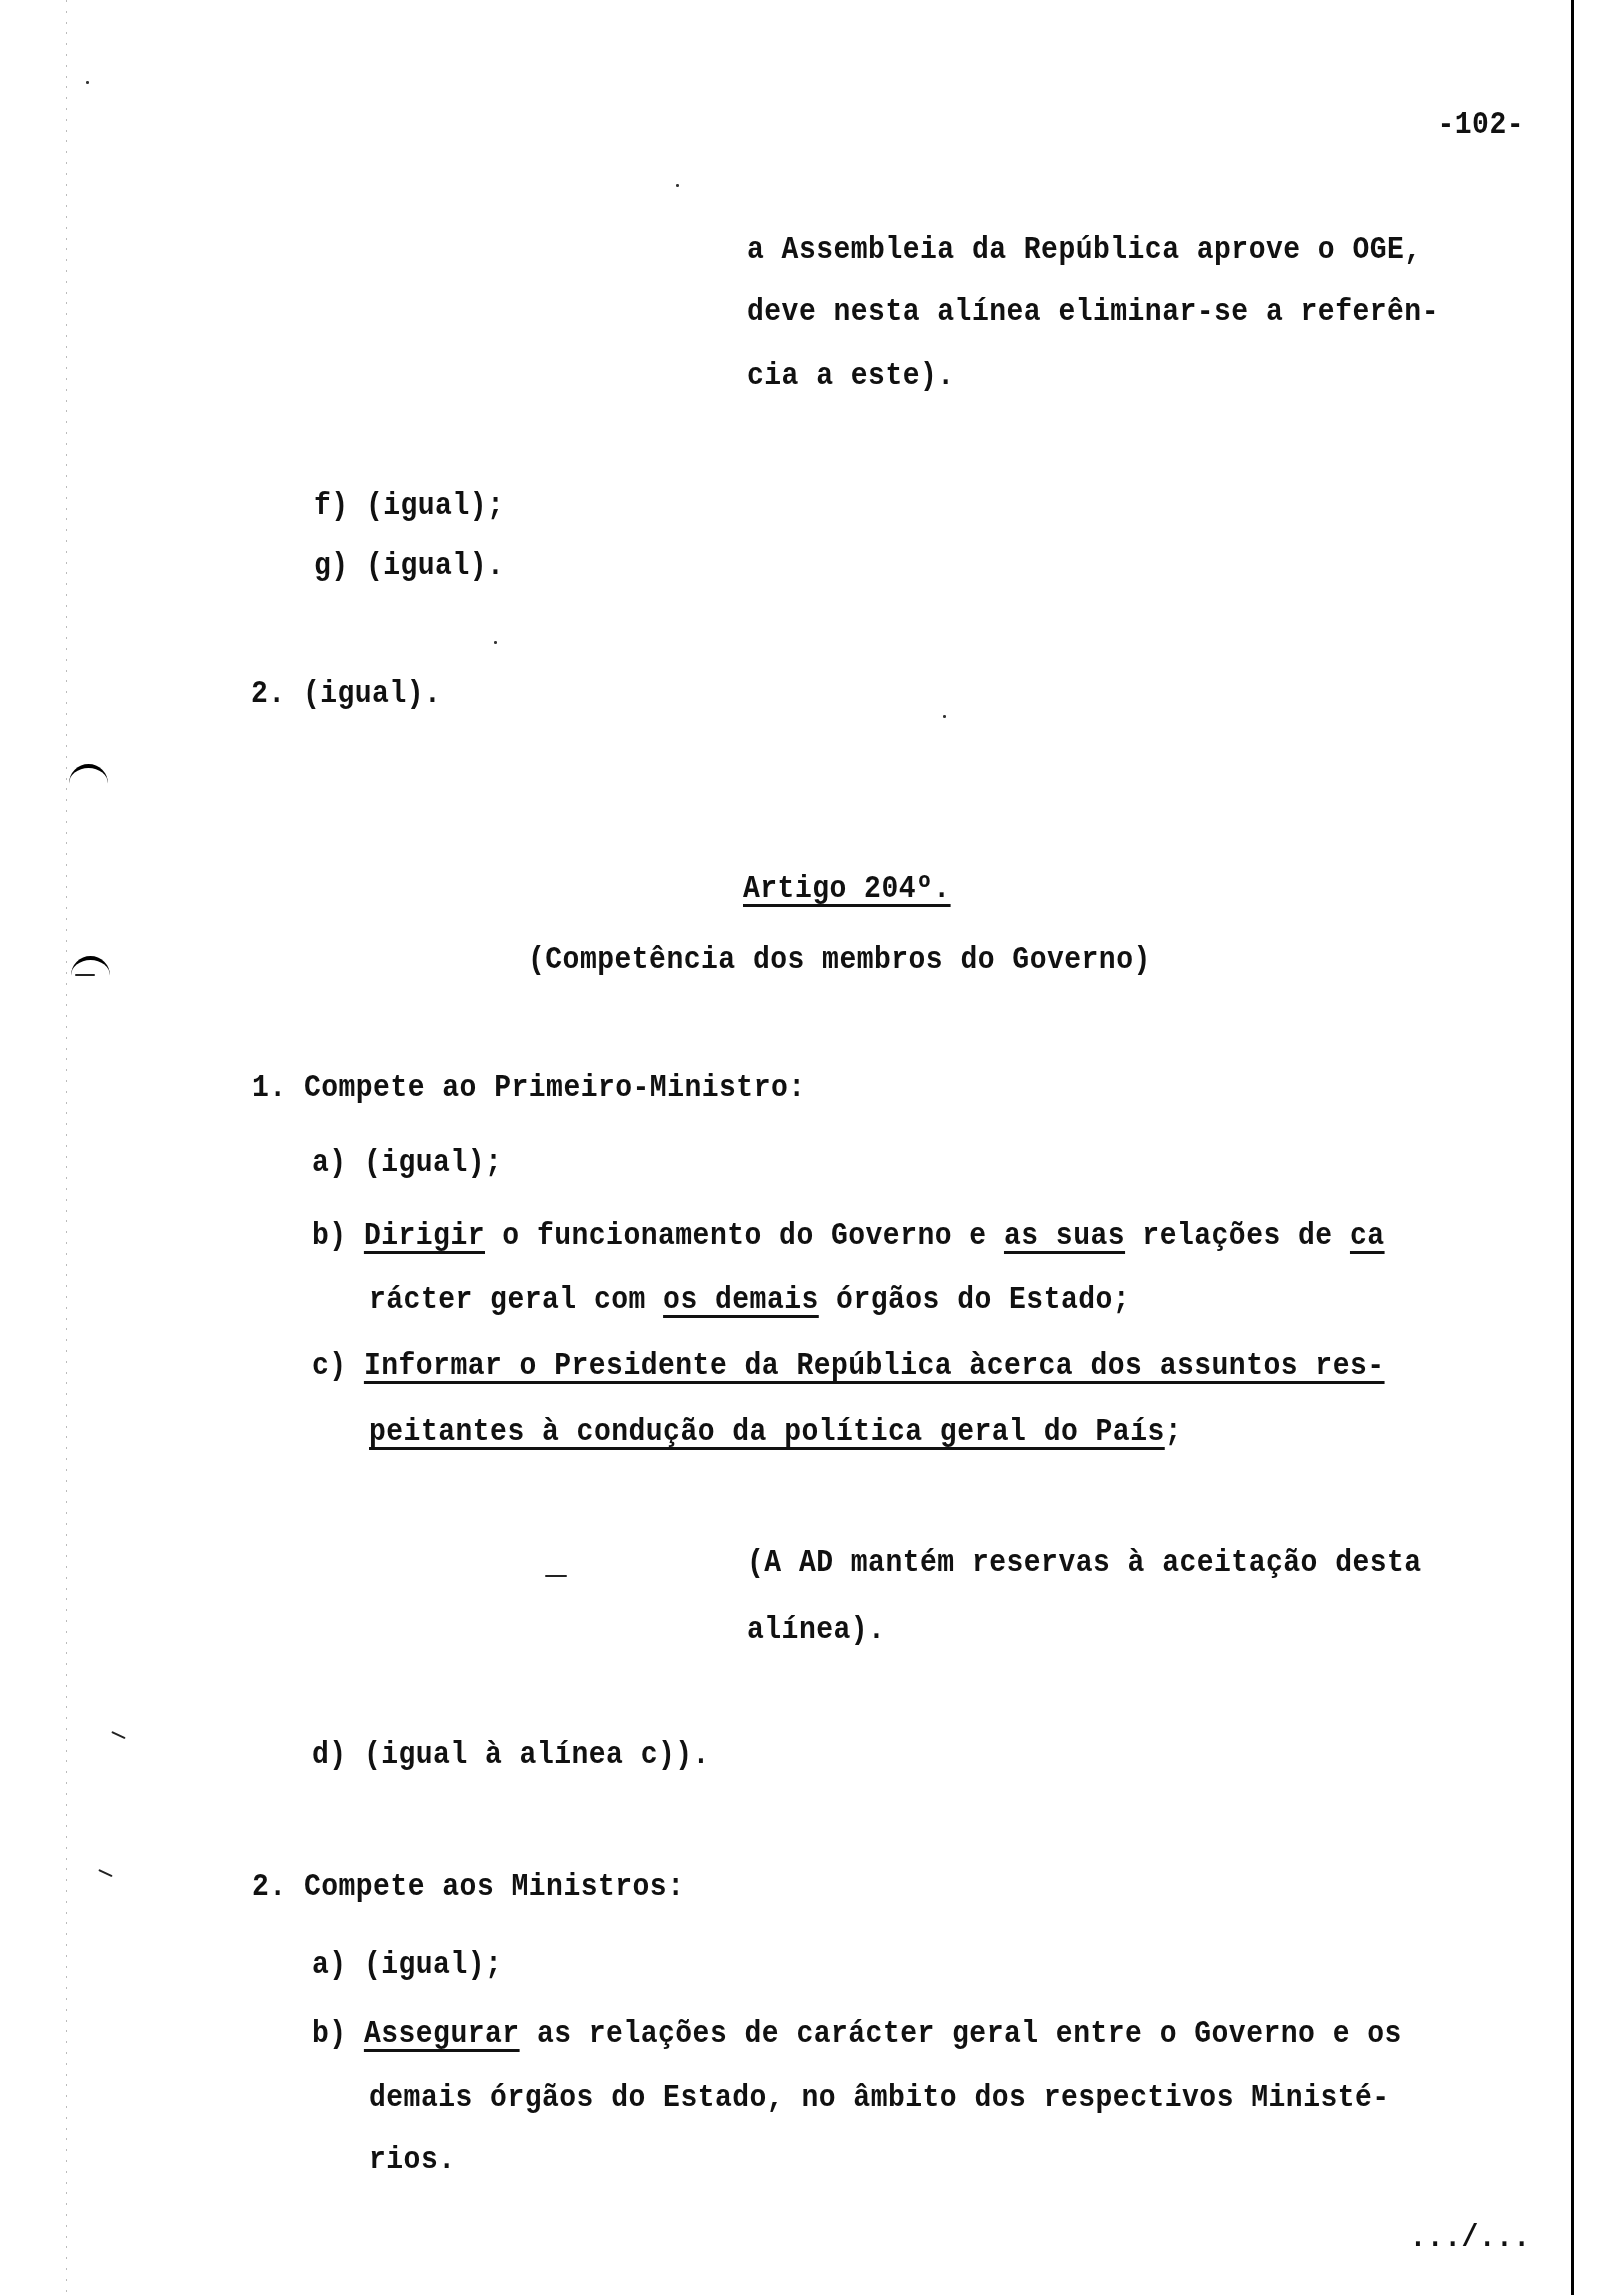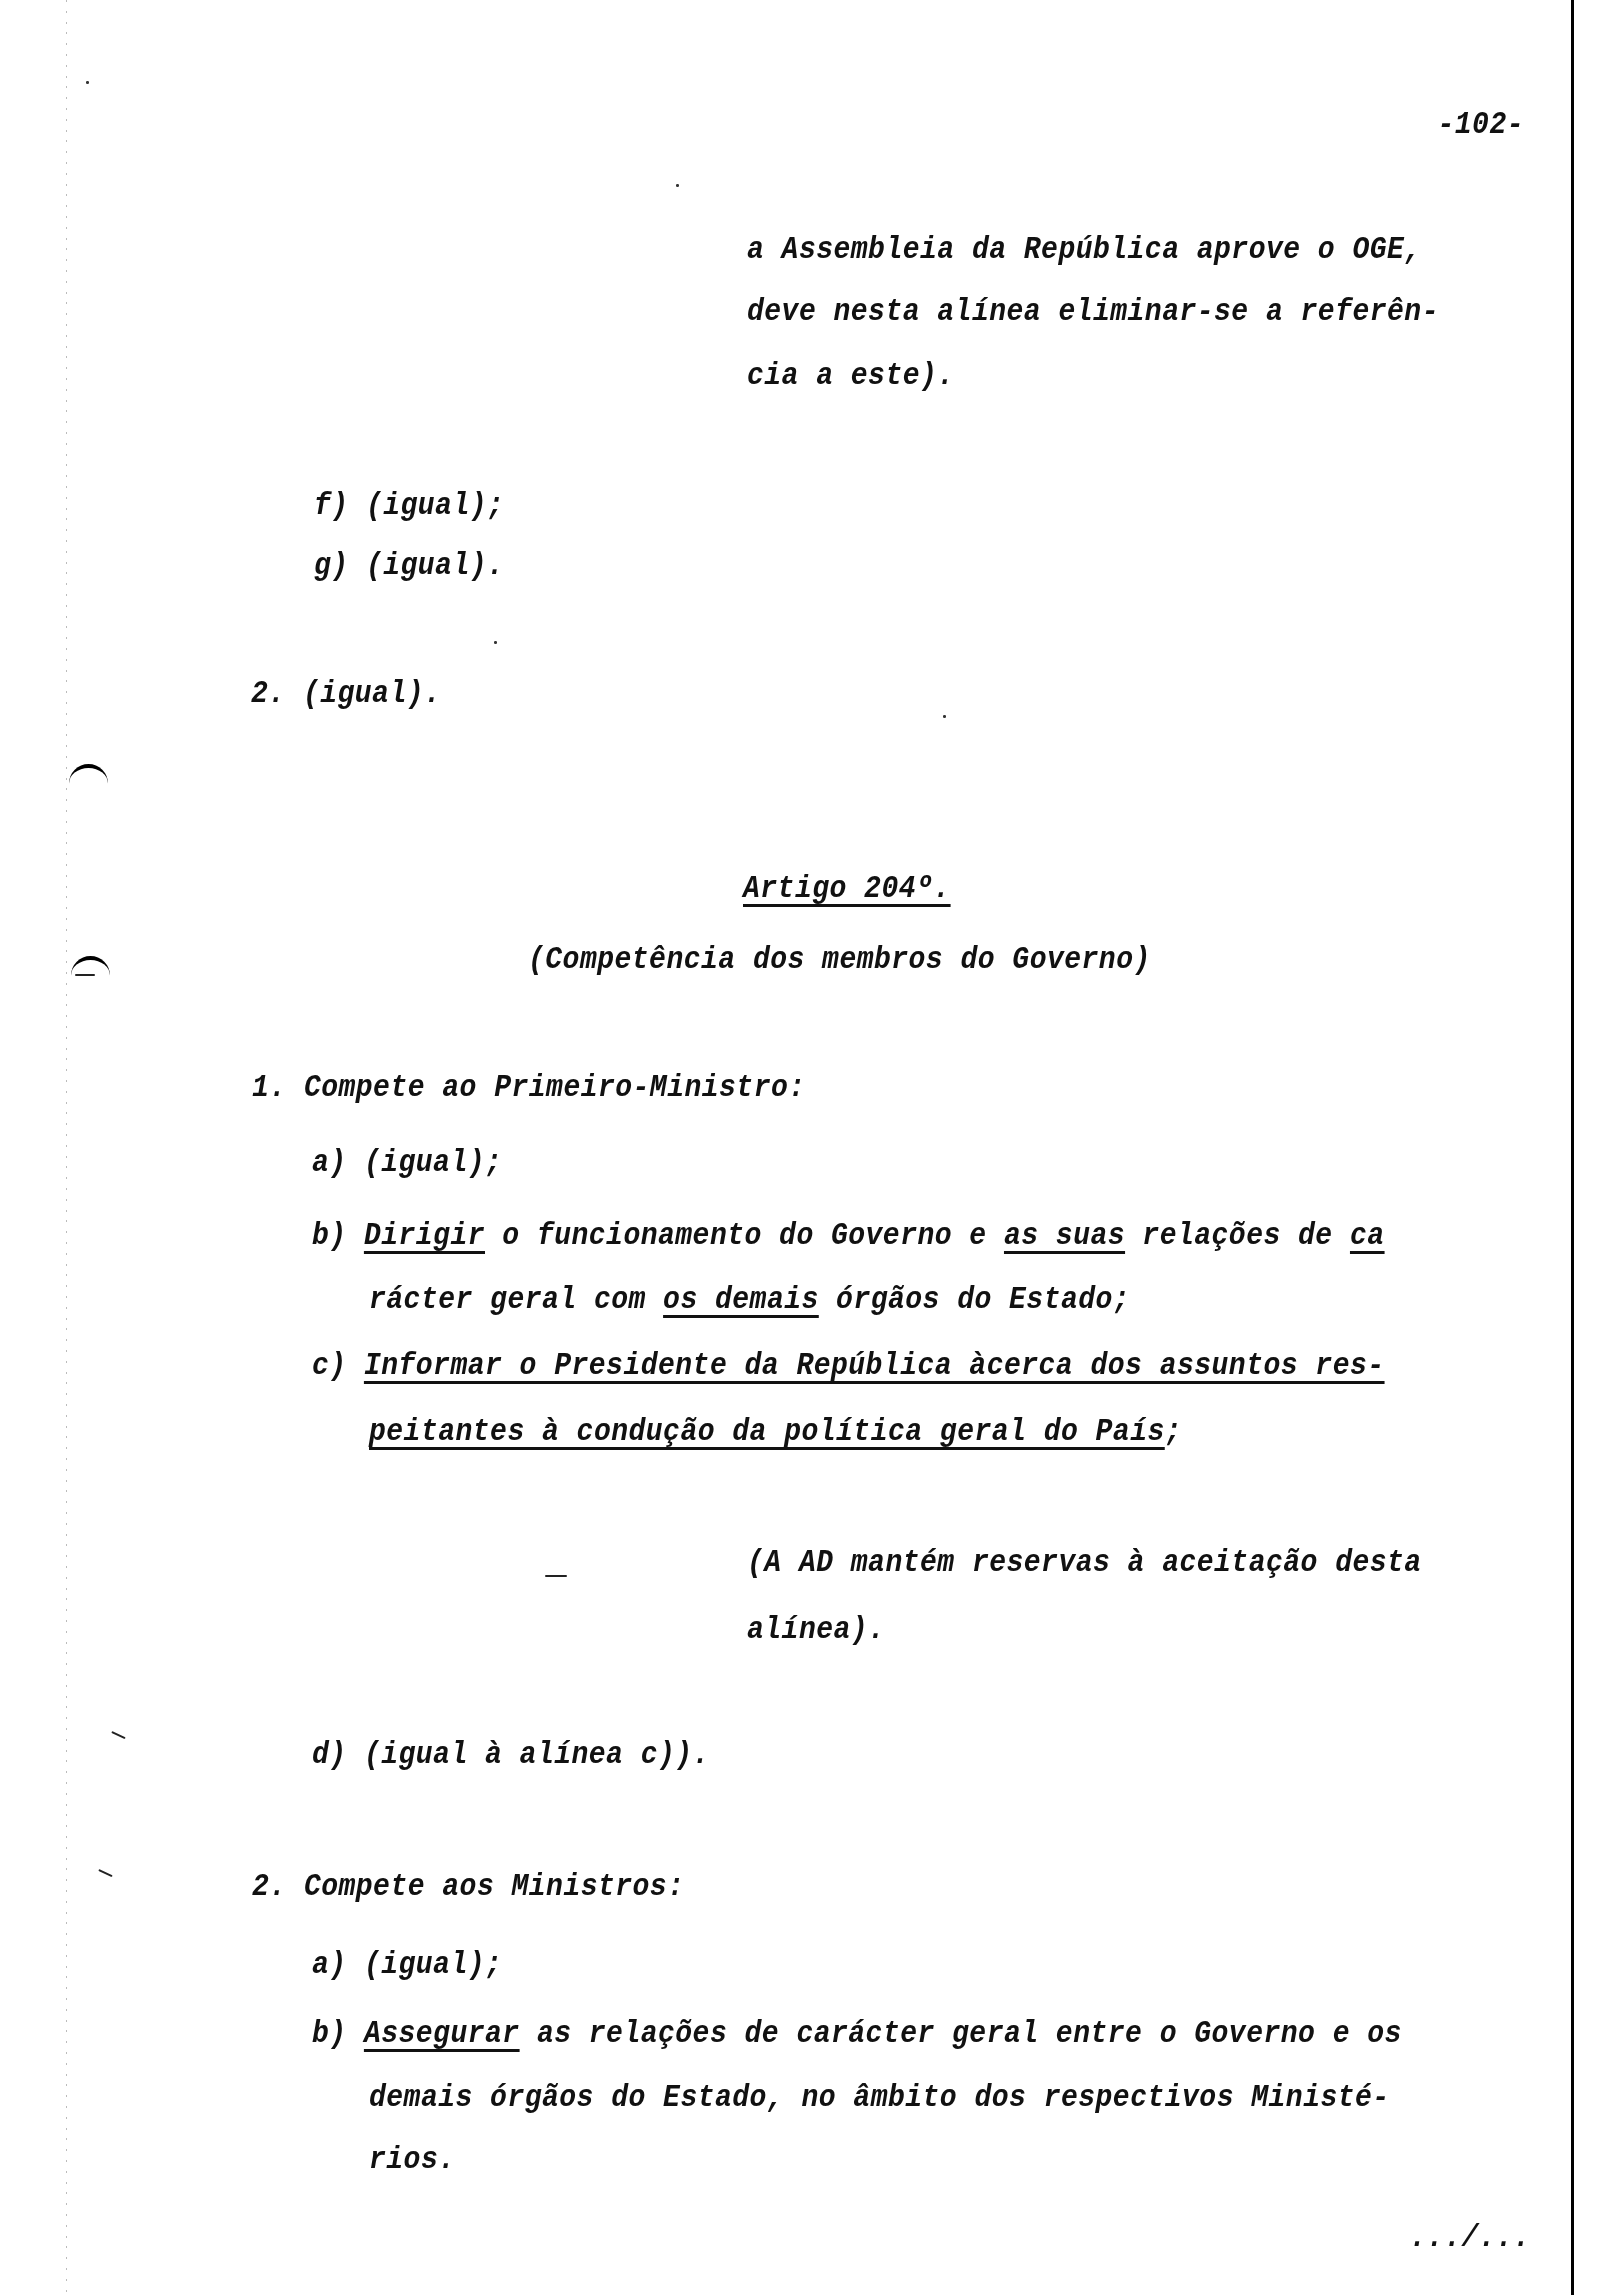--- a/index.html
+++ b/index.html
@@ -1,18 +1,18 @@
 <!DOCTYPE html>
 <html style="font-size:7.9px"><head>
 <meta charset="utf-8">
 <style>
   html, body { margin: 0; padding: 0; background: #ffffff; }
   body { width: 1612px; height: 2295px; position: relative; overflow: hidden;
          font-family: "Liberation Mono", "DejaVu Sans Mono", monospace; color: #111; }
-  .page { position: absolute; left: 0; top: 0; width: 1612px; height: 2295px; background: #fff; font-style: italic; }
+  .page { position: absolute; left: 0; top: 0; width: 1612px; height: 2295px; background: #fff; }
   .right-border { position: absolute; left: 1571px; top: 0; width: 3.4px; height: 2295px; background: #000; }
   .left-perf { position: absolute; left: 66px; top: 0; width: 1px; height: 2295px;
                background: repeating-linear-gradient(to bottom, #bbb 0 2px, transparent 2px 10.8px); }
   .line { position: absolute; white-space: pre; font-size: 30.5px; line-height: 34px; font-weight: bold;
           letter-spacing: 0.5px; transform: scaleX(0.92); transform-origin: left top; }
   .right { transform-origin: right top; }
   .u { text-decoration: underline; text-decoration-thickness: 3.4px; text-underline-offset: 6.9px; }
   .hole { position: absolute; width: 39px; height: 19.7px; border-top: 4.4px solid #000; border-radius: 29.5px 29.5px 0 0; }
   .dash { position: absolute; height: 2px; background: #222; border-radius: 1px; }
   .speck { position: absolute; width: 2.5px; height: 2.5px; background: #333; border-radius: 50%; }

